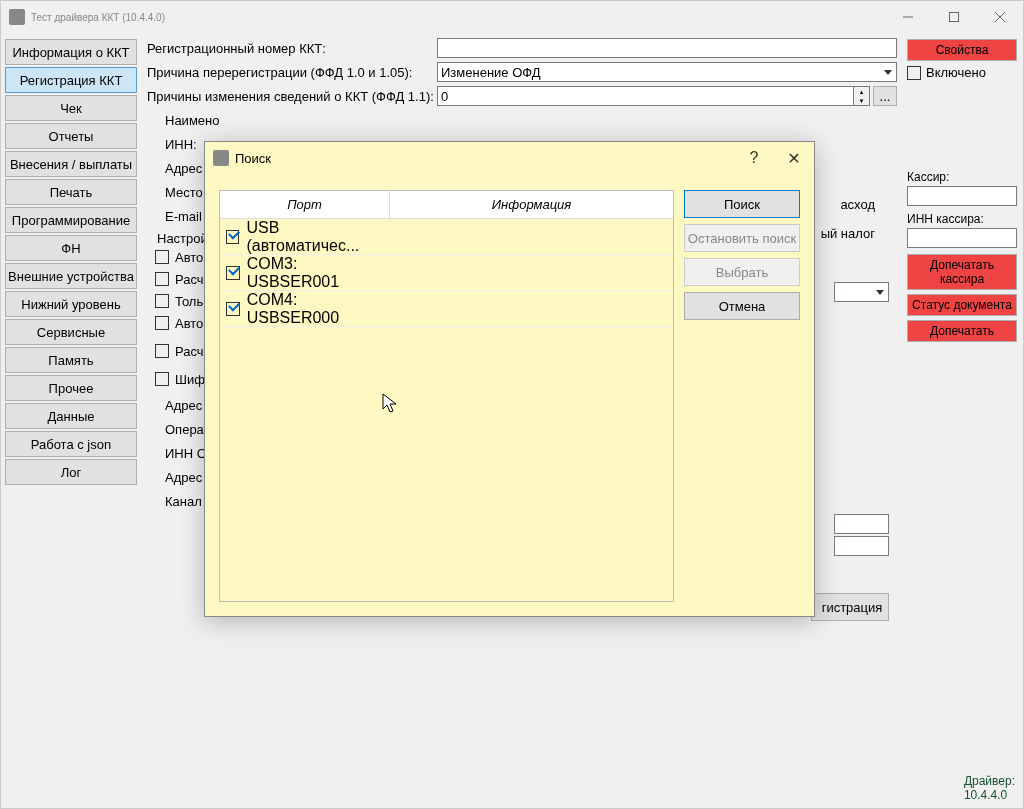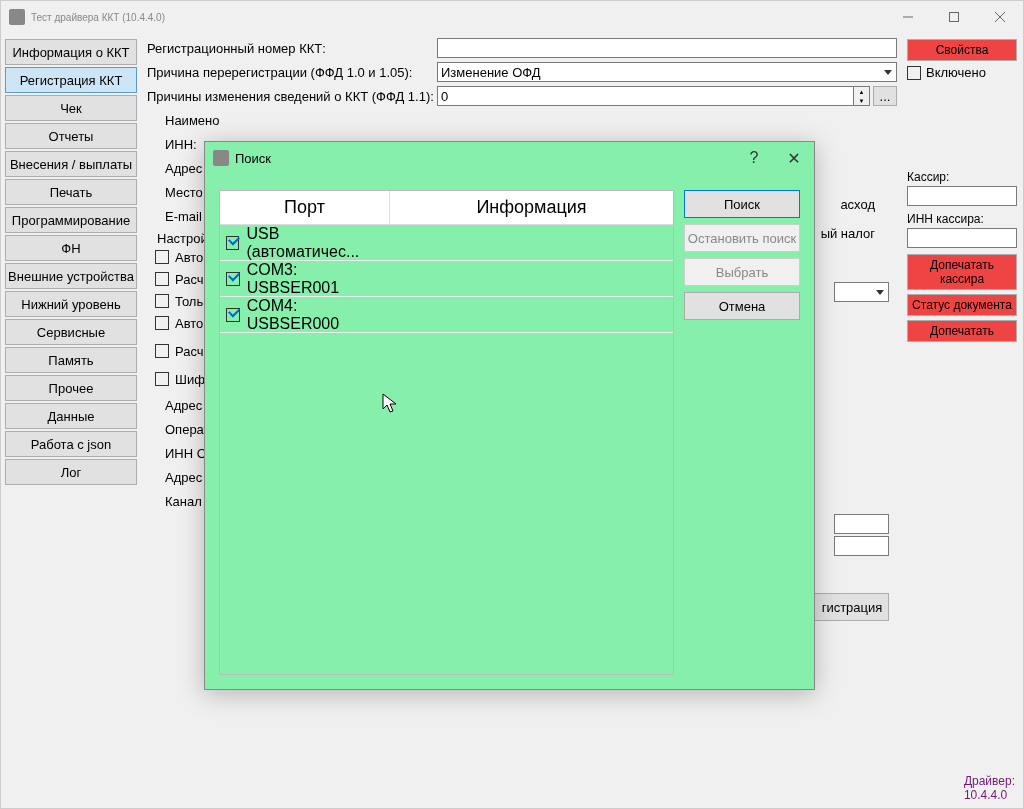--- a/index.html
+++ b/index.html
@@ -28,32 +28,32 @@
     .indented .formrow label { width: 130px; padding-left: 8px;}
     .cb-row { display: flex; align-items: center; height: 22px; font-size: 13px; padding-left: 8px;}
     .cb-row .cb { width: 14px; height: 14px; border: 1px solid #333; margin-right: 6px; flex-shrink:0;}
     .right { width: 120px; padding: 6px 6px 0 4px; font-size: 13px; display:flex;flex-direction:column;}
     .right .rbtn { height: 22px; background: #ef4444; border: 1px solid #adadad; display:flex;align-items:center;justify-content:center;margin-bottom:4px;font-size:12px;}
     .right .rbtn.tall{height:36px;text-align:center;line-height:1.2;}
     .right label{font-size:12px;display:block;margin-bottom:2px;}
     .right input.txt{width:100%;height:20px;border:1px solid #7a7a7a;margin-bottom:6px;padding:0 2px;}
     .right .cbrow{display:flex;align-items:center;margin-bottom:10px;}
     .right .cbrow .cb{width:14px;height:14px;border:1px solid #333;margin-right:5px;}
-    .driver-info { position: absolute; bottom: 6px; right: 8px; font-size: 12px; color:#701a75; text-align:left;}
+    .driver-info { position: absolute; bottom: 6px; right: 8px; font-size: 12px; color:#14532d; text-align:left;}
     
-    .modal { position: absolute; left: 203px; top: 140px; width: 611px; height: 549px; background: #86efac; border: 1px solid #888; box-shadow: 0 4px 24px rgba(0,0,0,0.25); z-index: 10; }
+    .modal { position: absolute; left: 203px; top: 140px; width: 611px; height: 476px; background: #fef9c3; border: 1px solid #888; box-shadow: 0 4px 24px rgba(0,0,0,0.25); z-index: 10; }
     .modal-title { height: 32px; display: flex; align-items: center; padding-left: 8px; font-size: 13px; }
     .modal-title .ticon { width: 16px; height: 16px; margin-right: 6px; background: #888; border-radius: 2px;}
     .modal-title .spacer { flex: 1; }
     .modal-title .help, .modal-title .close { width: 40px; height: 32px; display:flex;align-items:center;justify-content:center;color:#333;font-size:16px;}
     .modal-body { position:absolute; top:48px; left:14px; right:14px; bottom:14px; display:flex; gap:10px;}
     .modal-left { flex:1; }
     .m-table { border: 1px solid #bbb; height: 100%; }
     .m-th { display:flex; border-bottom:1px solid #ddd; background:#fff;}
-    .m-th div { padding: 6px 8px; font-size:18px;}
+    .m-th div { padding: 6px 8px; font-size:13px;font-style:italic;}
     .m-th .c1 { width: 170px; border-right:1px solid #ddd; text-align:center;}
     .m-th .c2 { flex:1; text-align:center;}
     .m-tr { display:flex; border-bottom:1px solid #eee; height:36px; align-items:center;}
     .m-tr .c1 { width: 170px; padding-left:6px; display:flex;align-items:center;}
     .m-tr .c2 { flex:1; }
     .m-cb { width:14px; height:14px; border:1px solid #333; margin-right:7px; position:relative;}
     .m-cb::after{content:"";position:absolute;left:2px;top:-1px;width:8px;height:5px;border-left:2px solid #0066cc;border-bottom:2px solid #0066cc;transform:rotate(-45deg);}
     .modal-right { width: 116px; display:flex;flex-direction:column;gap:6px;}
     .modal-right .mbtn { height: 28px; border:1px solid #adadad; background:#e1e1e1; display:flex;align-items:center;justify-content:center;font-size:13px;}
     .modal-right .mbtn.disabled{color:#888;background:#f0f0f0;border-color:#ccc;}

